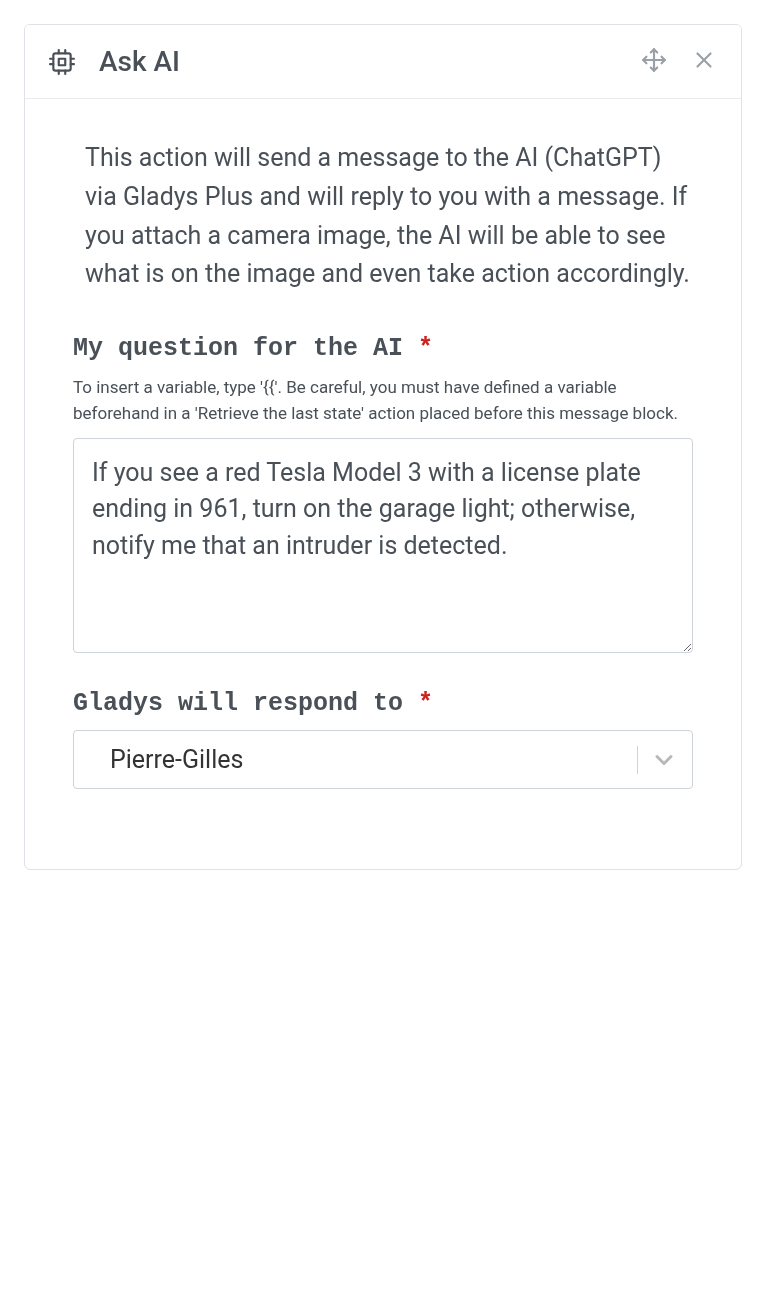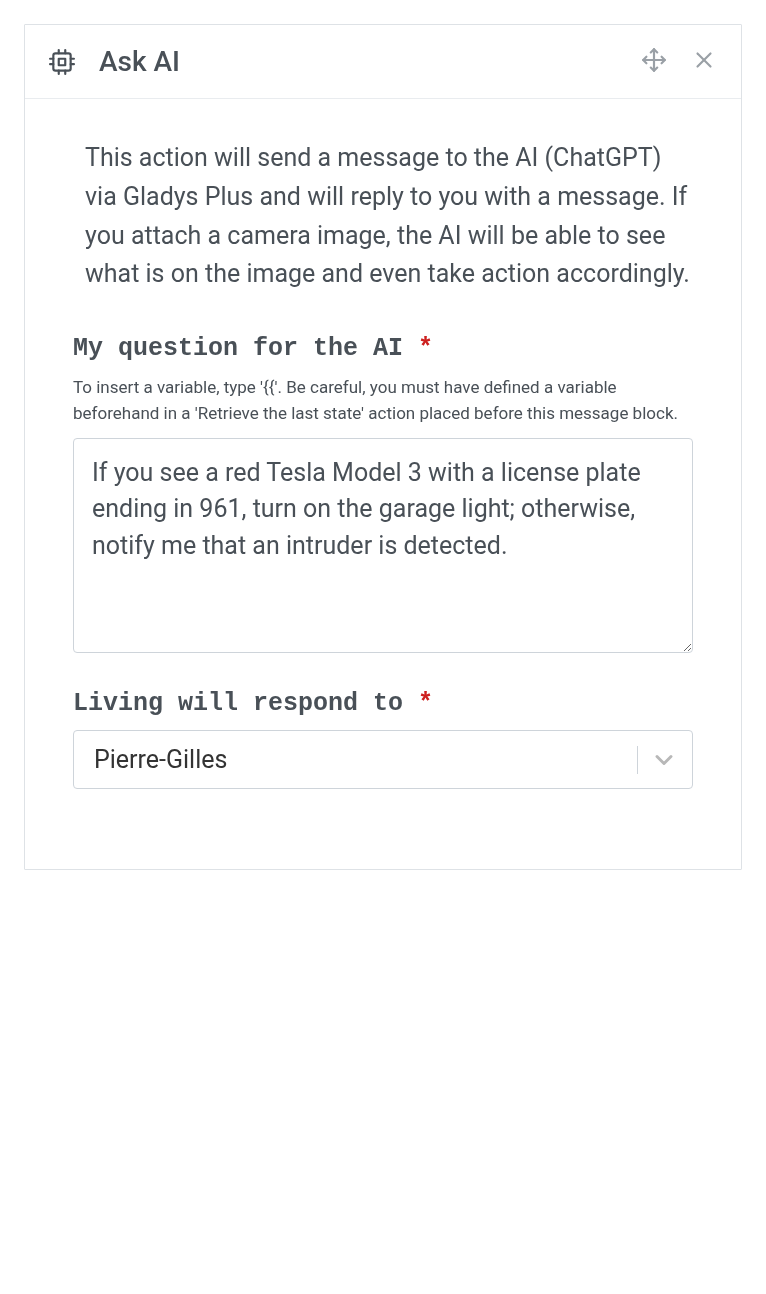--- a/index.html
+++ b/index.html
@@ -8,21 +8,21 @@
       padding: 0;
     }
     body {
       font-family: -apple-system, BlinkMacSystemFont, "Segoe UI", Roboto, "Helvetica Neue", Arial, sans-serif;
       background: #ffffff;
       padding: 24px;
       color: #495057;
     }
     .card {
       border: 1px solid #dee2e6;
-      border-radius: 1px;
+      border-radius: 6px;
       overflow: hidden;
       background: #fff;
     }
     .card-header {
       display: flex;
       align-items: center;
       padding: 20px 24px;
       border-bottom: 1px solid #e9ecef;
       background: #fff;
     }
@@ -91,21 +91,21 @@
       color: #495057;
       font-family: inherit;
       resize: vertical;
       min-height: 180px;
     }
     .select-box {
       display: flex;
       align-items: center;
       border: 1px solid #ced4da;
       border-radius: 4px;
-      padding: 14px 14px 14px 20px;
+      padding: 14px 14px 14px 36px;
       background: #fff;
       cursor: pointer;
     }
     .select-value {
       flex: 1;
       font-size: 25px;
       color: #333333;
     }
     .select-separator {
       width: 1px;
@@ -182,21 +182,21 @@
       <label class="form-label">
         <span>My question for the AI</span>
         <span class="required"> *</span>
       </label>
       <p class="form-help">To insert a variable, type '{{'. Be careful, you must have defined a variable beforehand in a 'Retrieve the last state' action placed before this message block.</p>
       <textarea class="form-textarea" rows="5" style="">If you see a red Tesla Model 3 with a license plate ending in 961, turn on the garage light; otherwise, notify me that an intruder is detected.</textarea>
     </div>
 
     <div class="form-group">
       <label class="form-label">
-        <span>Living will respond to</span>
+        <span>Gladys will respond to</span>
         <span class="required"> *</span>
       </label>
       <div class="select-box">
         <span class="select-value">Pierre-Gilles</span>
         <span class="select-separator"></span>
         <span class="select-chevron">
           <svg viewBox="0 0 24 24" fill="none" stroke="currentColor" stroke-width="2.5" stroke-linecap="round" stroke-linejoin="round">
             <polyline points="6 9 12 15 18 9"></polyline>
           </svg>
         </span>

